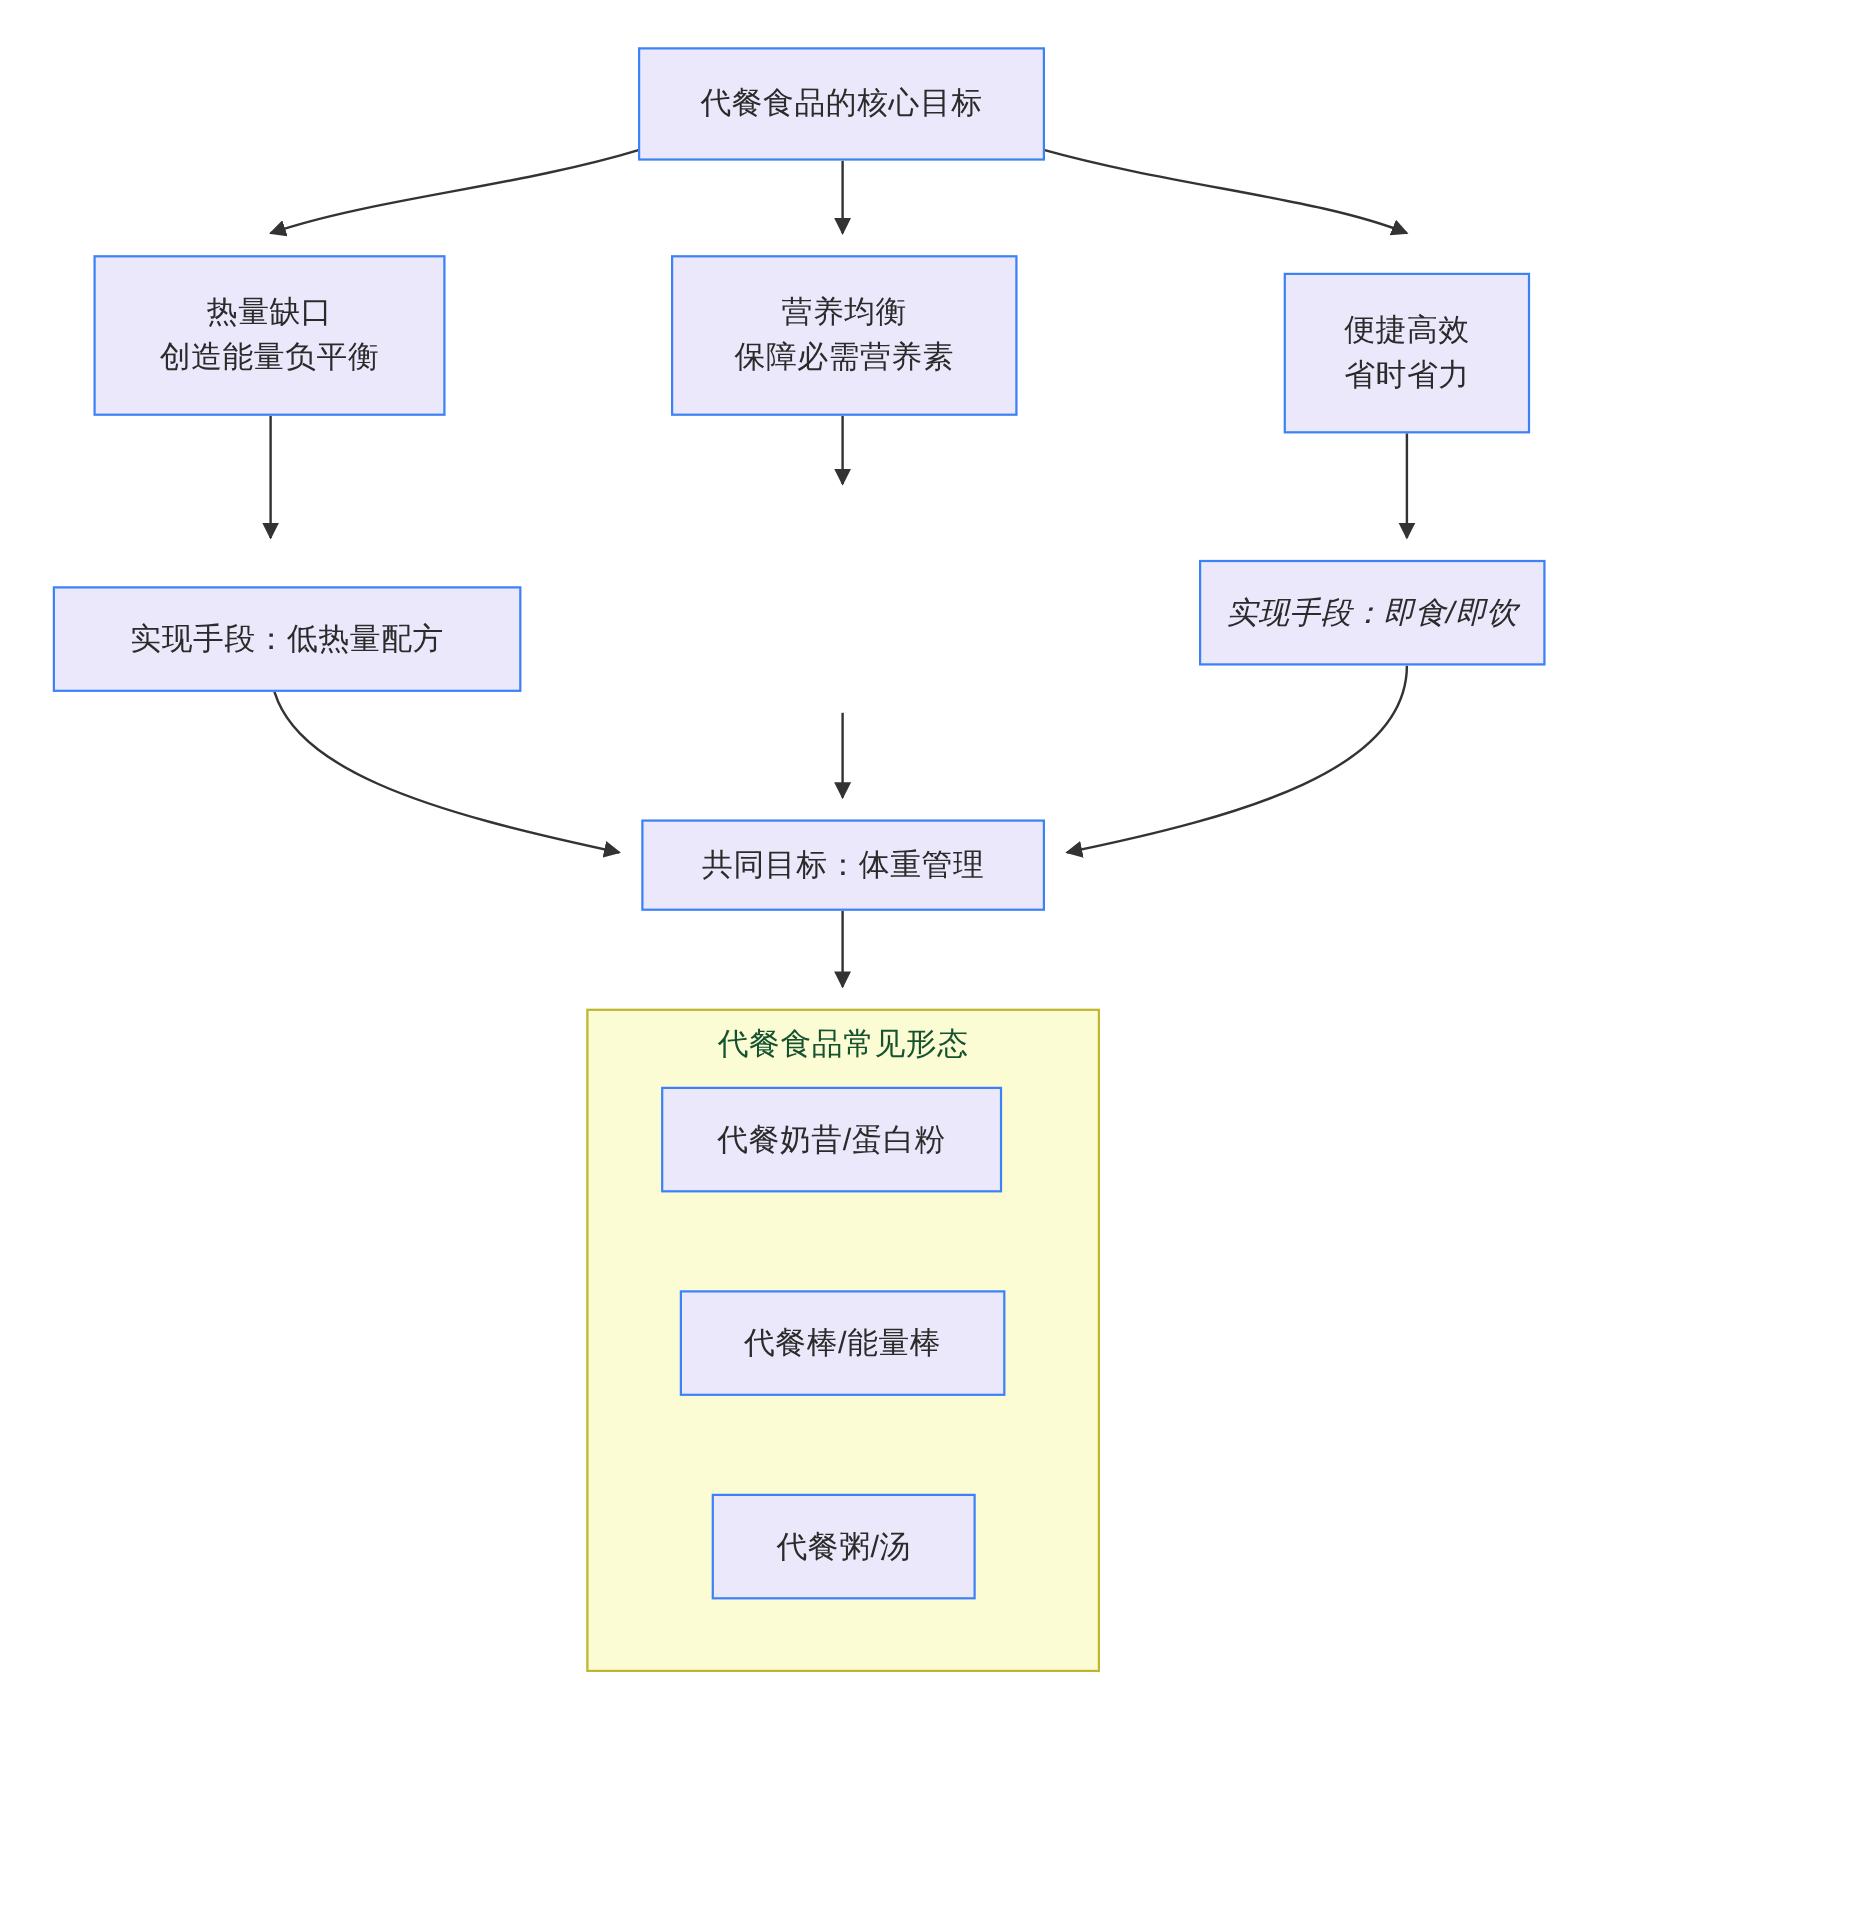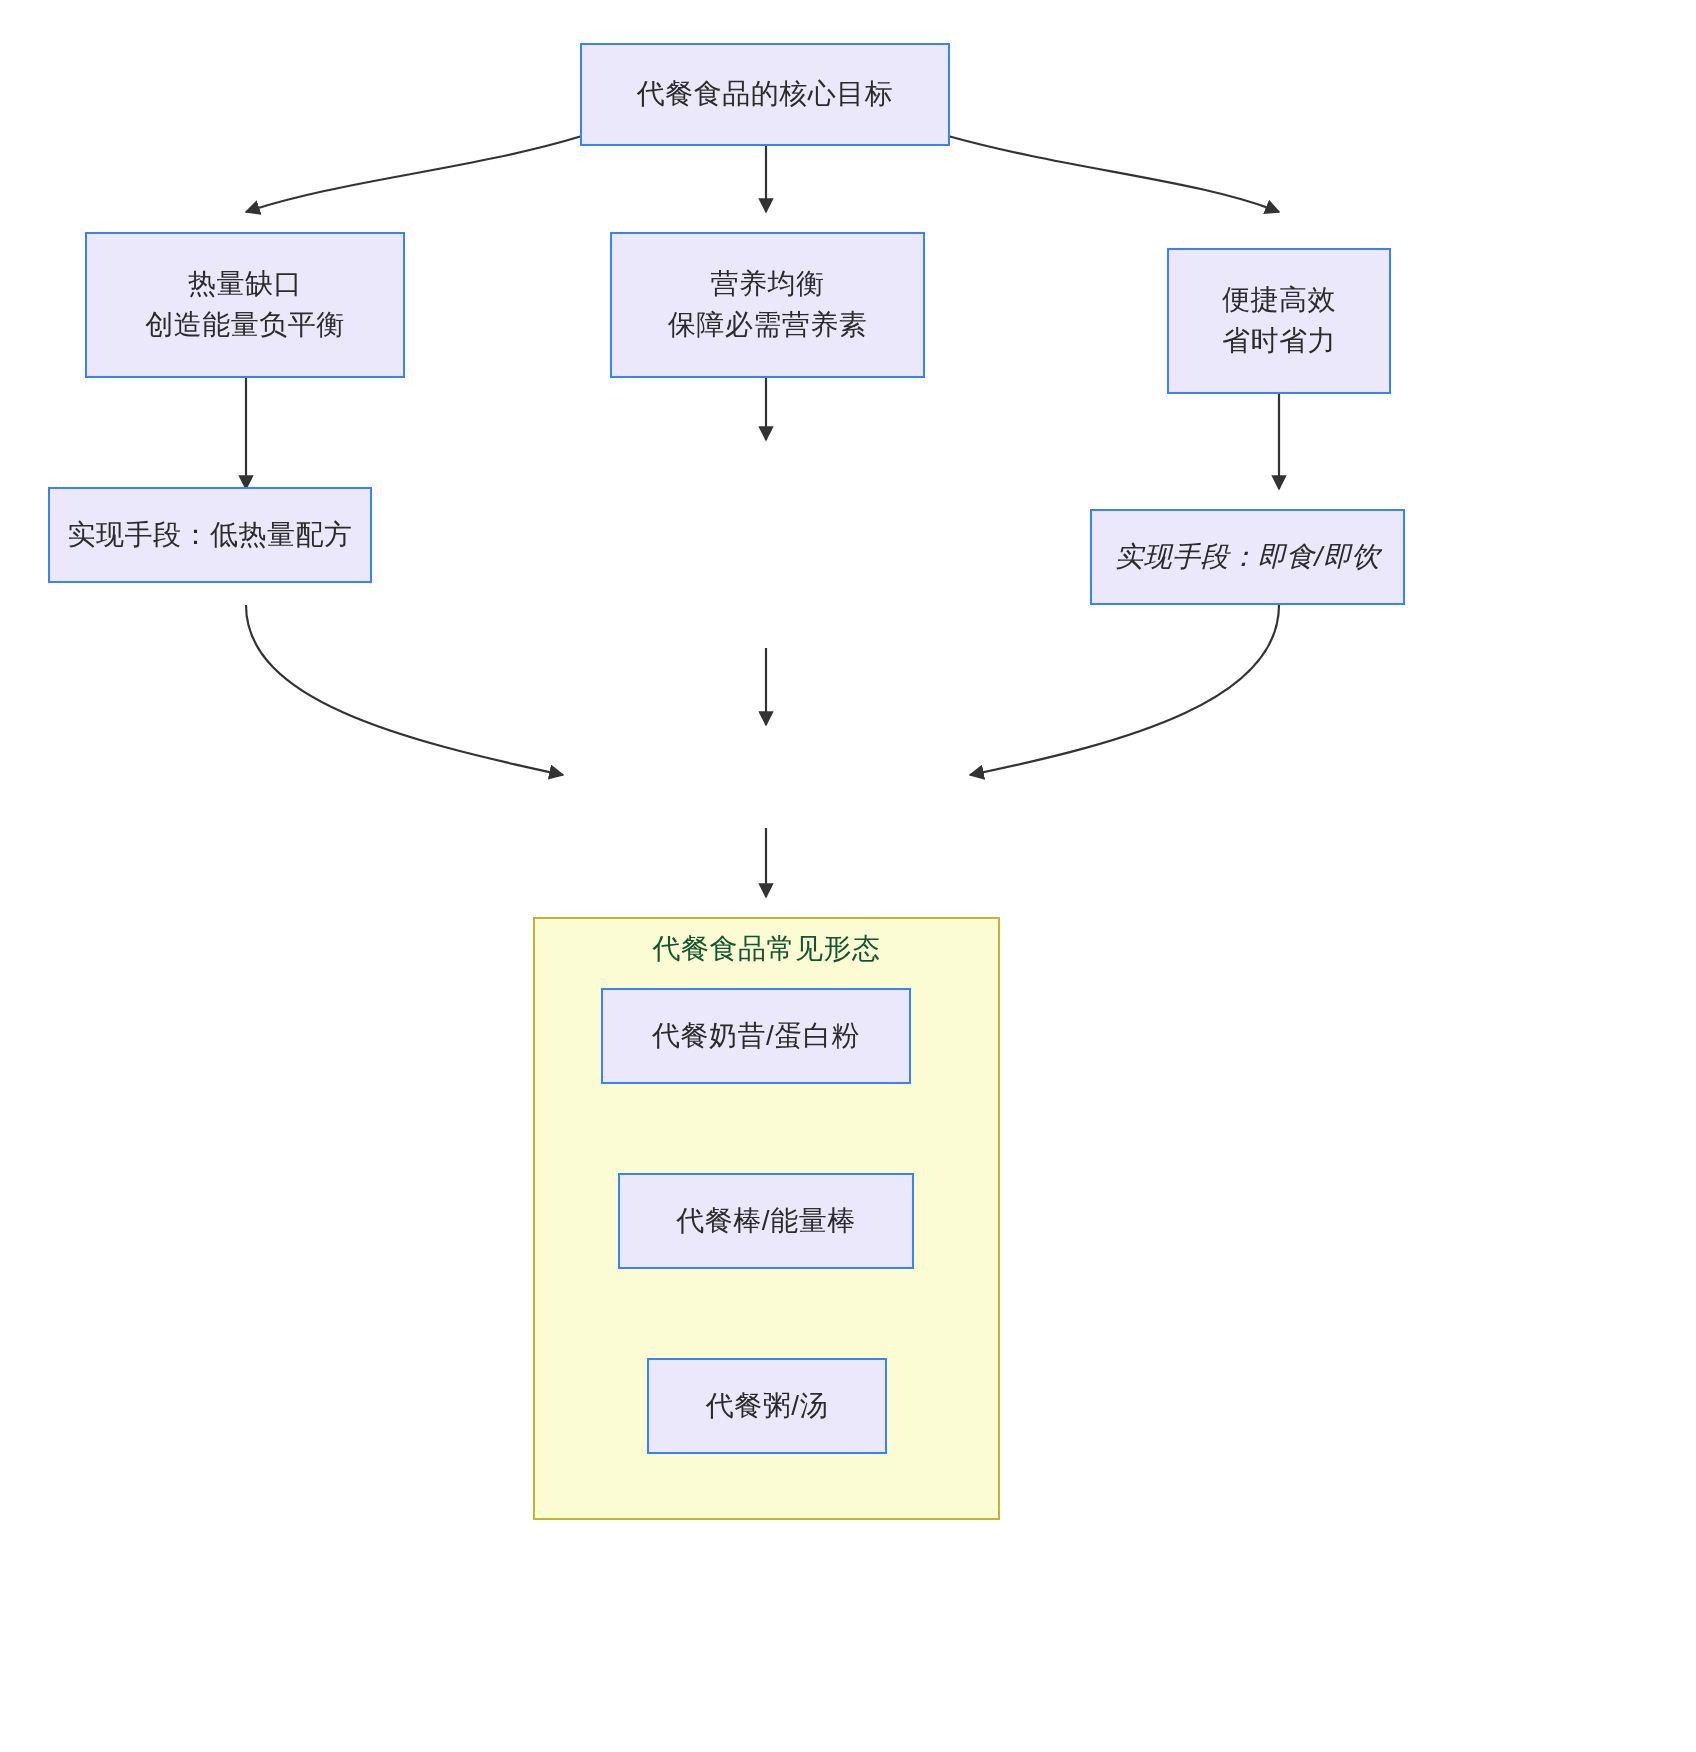--- a/index.html
+++ b/index.html
@@ -98,25 +98,26 @@
 
   <div class="node" style="left:85px; top:232px; width:320px; height:146px;">热量缺口
 创造能量负平衡</div>
 
   <div class="node" style="left:610px; top:232px; width:315px; height:146px;">营养均衡
 保障必需营养素</div>
 
   <div class="node" style="left:1167px; top:248px; width:224px; height:146px;">便捷高效
 省时省力</div>
 
-  <div class="node" style="left:48px; top:487px; width:324px; height:96px;text-align:center;">实现手段：低热量配方</div>
+  <div class="node" style="left:48px; top:533px; width:426px; height:96px;text-align:center;">实现手段：低热量配方</div>
 
 
   <div class="node" style="left:1090px; top:509px; width:315px; height:96px;font-style:italic;">实现手段：即食/即饮</div>
 
+  <div class="node" style="left:583px; top:745px; width:367px; height:83px;">共同目标：体重管理</div>
 
   <div class="node" style="left:601px; top:988px; width:310px; height:96px;text-align:center;">代餐奶昔/蛋白粉</div>
 
   <div class="node" style="left:618px; top:1173px; width:296px; height:96px;">代餐棒/能量棒</div>
 
   <div class="node" style="left:647px; top:1358px; width:240px; height:96px;">代餐粥/汤</div>
 
 </div>
 
 </body></html>

